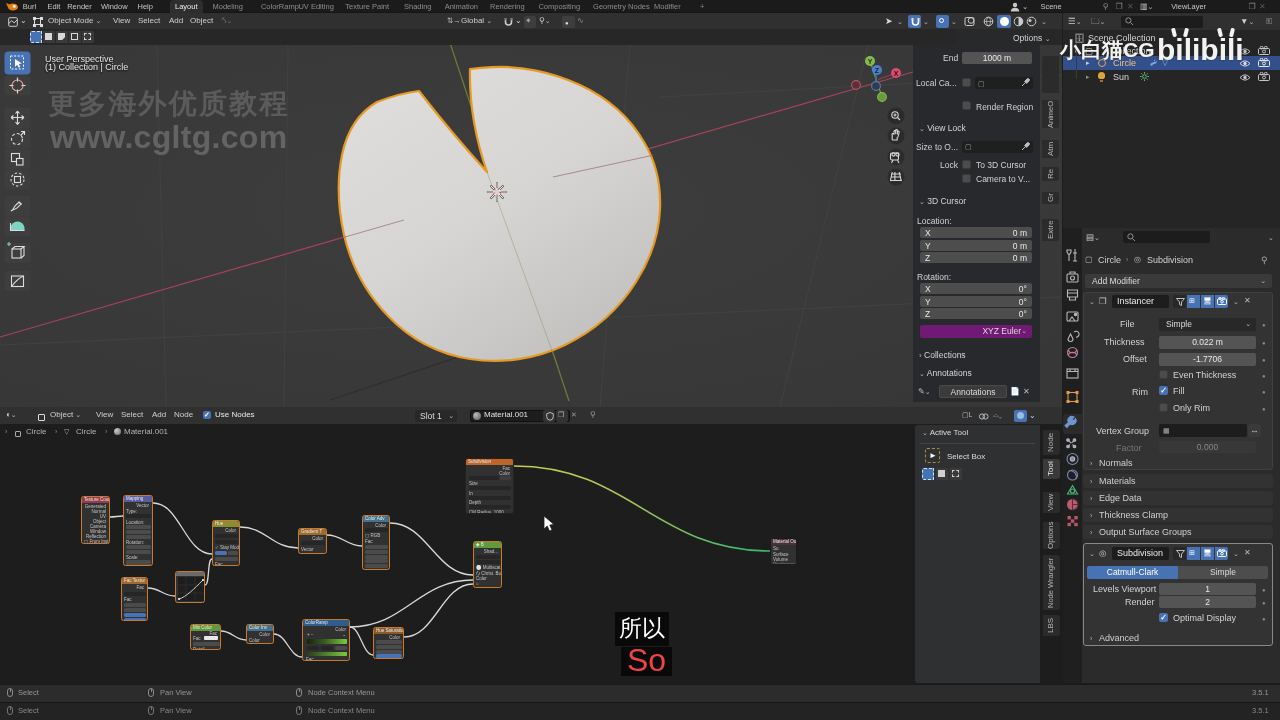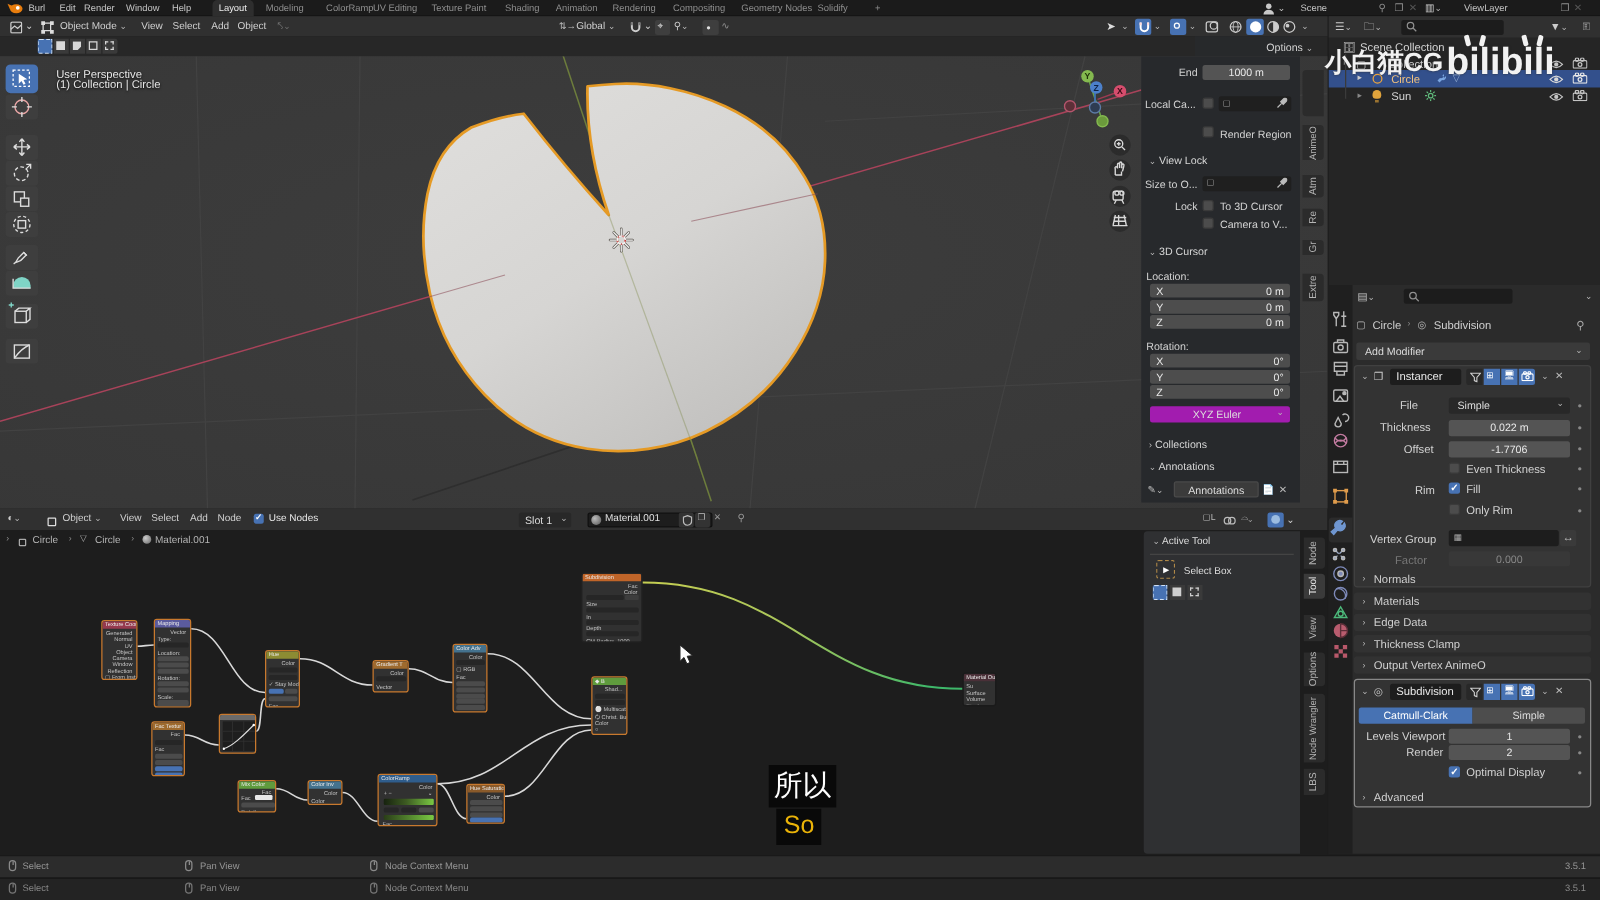--- a/index.html
+++ b/index.html
@@ -30,21 +30,21 @@
 <div class="tb" style="left:175px;color:#ececec">Layout</div>
 <div class="tb tbd" style="left:212.5px">Modeling</div>
 <div class="tb tbd" style="left:260.9px">ColorRamp</div>
 <div class="tb tbd" style="left:298.4px">UV Editing</div>
 <div class="tb tbd" style="left:345.3px">Texture Paint</div>
 <div class="tb tbd" style="left:404px">Shading</div>
 <div class="tb tbd" style="left:444.7px">Animation</div>
 <div class="tb tbd" style="left:490px">Rendering</div>
 <div class="tb tbd" style="left:538.4px">Compositing</div>
 <div class="tb tbd" style="left:593.1px">Geometry Nodes</div>
-<div class="tb tbd" style="left:654px">Solidify</div>
+<div class="tb tbd" style="left:654px">Modifier</div>
 <div class="tb tbd" style="left:700px">+</div>
 <svg class="abs" style="left:1010px;top:2px" width="10" height="10">
       <circle cx="5" cy="3" r="2.2" fill="#c8c8c8"></circle>
       <path d="M0.8,9.5 a4.2 3.8 0 0 1 8.4,0 z" fill="#c8c8c8"></path>
     </svg>
     <div class="tb carat" style="left:1022px">⌄</div>
 <div class="tb" style="left:1040.4px">Scene</div>
 <div class="tb tbd" style="left:1102.8px;font-size:8px">⚲</div>
 <div class="tb tbd" style="left:1115.5px;font-size:8px">❐</div>
 <div class="tb tbd" style="left:1127px;font-size:8px;opacity:.5">✕</div>
@@ -237,20 +237,22 @@
           <circle cx="893.5" cy="109.5" r="1.6"></circle>
           <circle cx="897.5" cy="109.5" r="1.6"></circle>
           <path d="M 893,115 l -1.5,3 m 6,-3 l 1.5,3"></path>
     <path d="M 891,129 h 10 m -10,3 h 10 m -8.7,-5 l -1.8,8 m 4.4,-8 l 0,8 m 4.3,-8 l 1.8,8 M 890,135.5 h 12"></path>
   </g>
 </svg>
 
 <div class="txt" style="left:45px;top:8px;color:#e8e8e8;text-shadow:0 1px 2px #000">User Perspective</div>
 <div class="txt" style="left:45px;top:16px;color:#e8e8e8;text-shadow:0 1px 2px #000">(1) Collection | Circle</div>
 
+<div class="abs" style="left:48px;top:40px;color:#7d7d7d;opacity:.5;filter:blur(0.3px);font-size:28px;font-weight:bold;letter-spacing:2.2px;white-space:nowrap">更多海外优质教程</div>
+<div class="abs" style="left:50px;top:74px;color:#8d8d8d;opacity:.5;filter:blur(0.3px);font-size:32px;font-weight:bold;letter-spacing:0.3px;white-space:nowrap">www.cgltg.com</div>
 
 <svg class="abs" style="left:4px;top:6px" width="27" height="240">
  <rect x="0.5" y="0.5" width="26" height="23" rx="4" fill="#4772b3"></rect>
  <g>
   <rect x="6.5" y="5" width="13" height="13" fill="none" stroke="#fff" stroke-width="1" stroke-dasharray="2 1.6"></rect>
   <path d="M 11,8 l 0,8 2.2,-2.2 1.6,3 1.6,-0.9 -1.6,-2.9 3,-0.6 z" fill="#fff"></path>
  </g>
  <g fill="none" stroke="#ddd" stroke-width="1.1">
   <rect x="0.5" y="24.5" width="26" height="20" rx="3" fill="#3e3e3e" stroke="none"></rect>
   <circle cx="13.5" cy="34.5" r="5.5" stroke="#e8a5a5"></circle>
@@ -327,21 +329,21 @@
           <span style="float:right;margin-right:5px">0°</span>
         </div>
   <div class="fieldS" style="left:7px;top:250.5px;width:112px;height:11px;background:#4d4d4d">
           <span style="float:left;margin-left:5px">Y</span>
           <span style="float:right;margin-right:5px">0°</span>
         </div>
   <div class="fieldS" style="left:7px;top:263px;width:112px;height:11px;background:#4d4d4d">
           <span style="float:left;margin-left:5px">Z</span>
           <span style="float:right;margin-right:5px">0°</span>
         </div>
-  <div class="fieldS" style="left:7px;top:280px;width:112px;height:13px;background:#a21caf;text-align:center;padding-left:6px;color:#ddd">XYZ Euler<span style="float:right;margin-right:5px" class="carat">⌄</span></div>
+  <div class="fieldS" style="left:7px;top:280px;width:112px;height:13px;background:#701a75;text-align:right;padding-left:6px;color:#ddd">XYZ Euler<span style="float:right;margin-right:5px" class="carat">⌄</span></div>
   <div class="txt" style="left:6px;top:304px;color:#d6d6d6;font-size:8.5px"><span class="carat" style="font-size:8px">›</span> Collections</div>
   <div class="txt" style="left:6px;top:322px;color:#d6d6d6;font-size:8.5px"><span class="carat">⌄</span> Annotations</div>
   <div class="txt" style="left:5px;top:341px;font-size:8px;color:#bbb">✎<span class="carat">⌄</span></div>
   <div class="fieldS" style="left:26px;top:340px;width:68px;height:13px;background:#3b3b3b;border:1px solid #4a4a4a;color:#ddd">Annotations</div>
   <div class="txt" style="left:97px;top:341px;font-size:8px;color:#bbb">📄</div>
   <div class="txt" style="left:110px;top:341px;font-size:8px;color:#bbb">✕</div>
 </div>
 
 <div class="abs" style="left:1042px;top:11px;width:19px;height:210px;font-size:8px;color:#b5b5b5">
   <div class="abs" style="left:0;top:0;width:17px;height:37px;background:#2b2b2b;border-radius:3px 0 0 3px"></div>
@@ -547,21 +549,21 @@
   <div class="txt" style="left:27px;top:248px;color:#bbb;font-size:7px">›</div>
       <div class="txt" style="left:36px;top:247px;color:#d0d0d0">Materials</div>
   <div class="abs" style="left:20px;top:263px;width:190px;height:14px;background:#323232;border-radius:3px"></div>
   <div class="txt" style="left:27px;top:265px;color:#bbb;font-size:7px">›</div>
       <div class="txt" style="left:36px;top:264px;color:#d0d0d0">Edge Data</div>
   <div class="abs" style="left:20px;top:280px;width:190px;height:14px;background:#323232;border-radius:3px"></div>
   <div class="txt" style="left:27px;top:282px;color:#bbb;font-size:7px">›</div>
       <div class="txt" style="left:36px;top:281px;color:#d0d0d0">Thickness Clamp</div>
   <div class="abs" style="left:20px;top:297px;width:190px;height:14px;background:#323232;border-radius:3px"></div>
   <div class="txt" style="left:27px;top:299px;color:#bbb;font-size:7px">›</div>
-      <div class="txt" style="left:36px;top:298px;color:#d0d0d0">Output Vertex AnimeO</div>
+      <div class="txt" style="left:36px;top:298px;color:#d0d0d0">Output Surface Groups</div>
 
   <div class="abs" style="left:20px;top:315px;width:190px;height:103px;background:#333333;border:1px solid #888;border-radius:3px"></div>
   <div class="txt carat" style="left:26px;top:320px">⌄</div>
   <div class="txt" style="left:36px;top:319px;color:#ccc;font-size:8.5px">◎</div>
   <div class="fieldD" style="left:49px;top:318.5px;width:57px;height:13px;background:#1d1d1d"></div>
   <div class="txt" style="left:54px;top:319px;color:#e8e8e8">Subdivision</div>
   <div class="abs" style="left:110px;top:318.5px;width:13px;height:13px;background:#282828;border-radius:2px 0 0 2px"></div>
   <svg class="abs" style="left:112.5px;top:321.5px" width="9" height="8">
         <path d="M0.5,0.5 h8 l-3,3.5 v3.5 l-2,-1 v-2.5 z" fill="none" stroke="#ccc" stroke-width="0.9"></path>
       </svg>
@@ -884,21 +886,21 @@
 <div class="mi" style="left:296px;top:706px;opacity:.8">
       <b></b>
     </div>
     <div class="sb" style="left:308px;top:706px;color:#888">Node Context Menu</div>
 <div class="sb" style="left:1252px;top:706px;color:#888">3.5.1</div>
 
 <div class="abs" style="left:615px;top:612px;background:rgba(5,5,5,0.82);padding:2px 4px 3px 4px">
   <div style="color:#fff;font-size:23px;line-height:29px;font-family:'Liberation Sans',sans-serif">所以</div>
 </div>
 <div class="abs" style="left:621px;top:647px;background:rgba(5,5,5,0.82);padding:0 6px 2px 6px">
-  <div style="color:#eab308;font-size:20px;line-height:27px">So</div>
+  <div style="color:#ef4444;font-size:32px;line-height:27px">So</div>
 </div>
 
 <div class="abs" style="left:1060px;top:36px;color:#f2f2f2;font-size:21px;font-weight:bold;letter-spacing:0px;white-space:nowrap;text-shadow:0 0 2px rgba(40,40,40,0.9)">小白猫CG</div>
 <div class="abs" style="left:1157px;top:33px;white-space:nowrap">
   <span style="color:#f2f2f2;font-size:30px;font-weight:bold;font-family:'Liberation Sans',sans-serif;text-shadow:0 0 2px rgba(40,40,40,0.9)">bilibili</span>
   <span class="abs" style="left:15px;top:-5px;width:3.5px;height:9px;background:#f2f2f2;transform:rotate(-14deg);border-radius:1.5px"></span>
   <span class="abs" style="left:27px;top:-5px;width:3.5px;height:9px;background:#f2f2f2;transform:rotate(14deg);border-radius:1.5px"></span>
   <span class="abs" style="left:61px;top:-5px;width:3.5px;height:9px;background:#f2f2f2;transform:rotate(-14deg);border-radius:1.5px"></span>
   <span class="abs" style="left:73px;top:-5px;width:3.5px;height:9px;background:#f2f2f2;transform:rotate(14deg);border-radius:1.5px"></span>
 </div>

